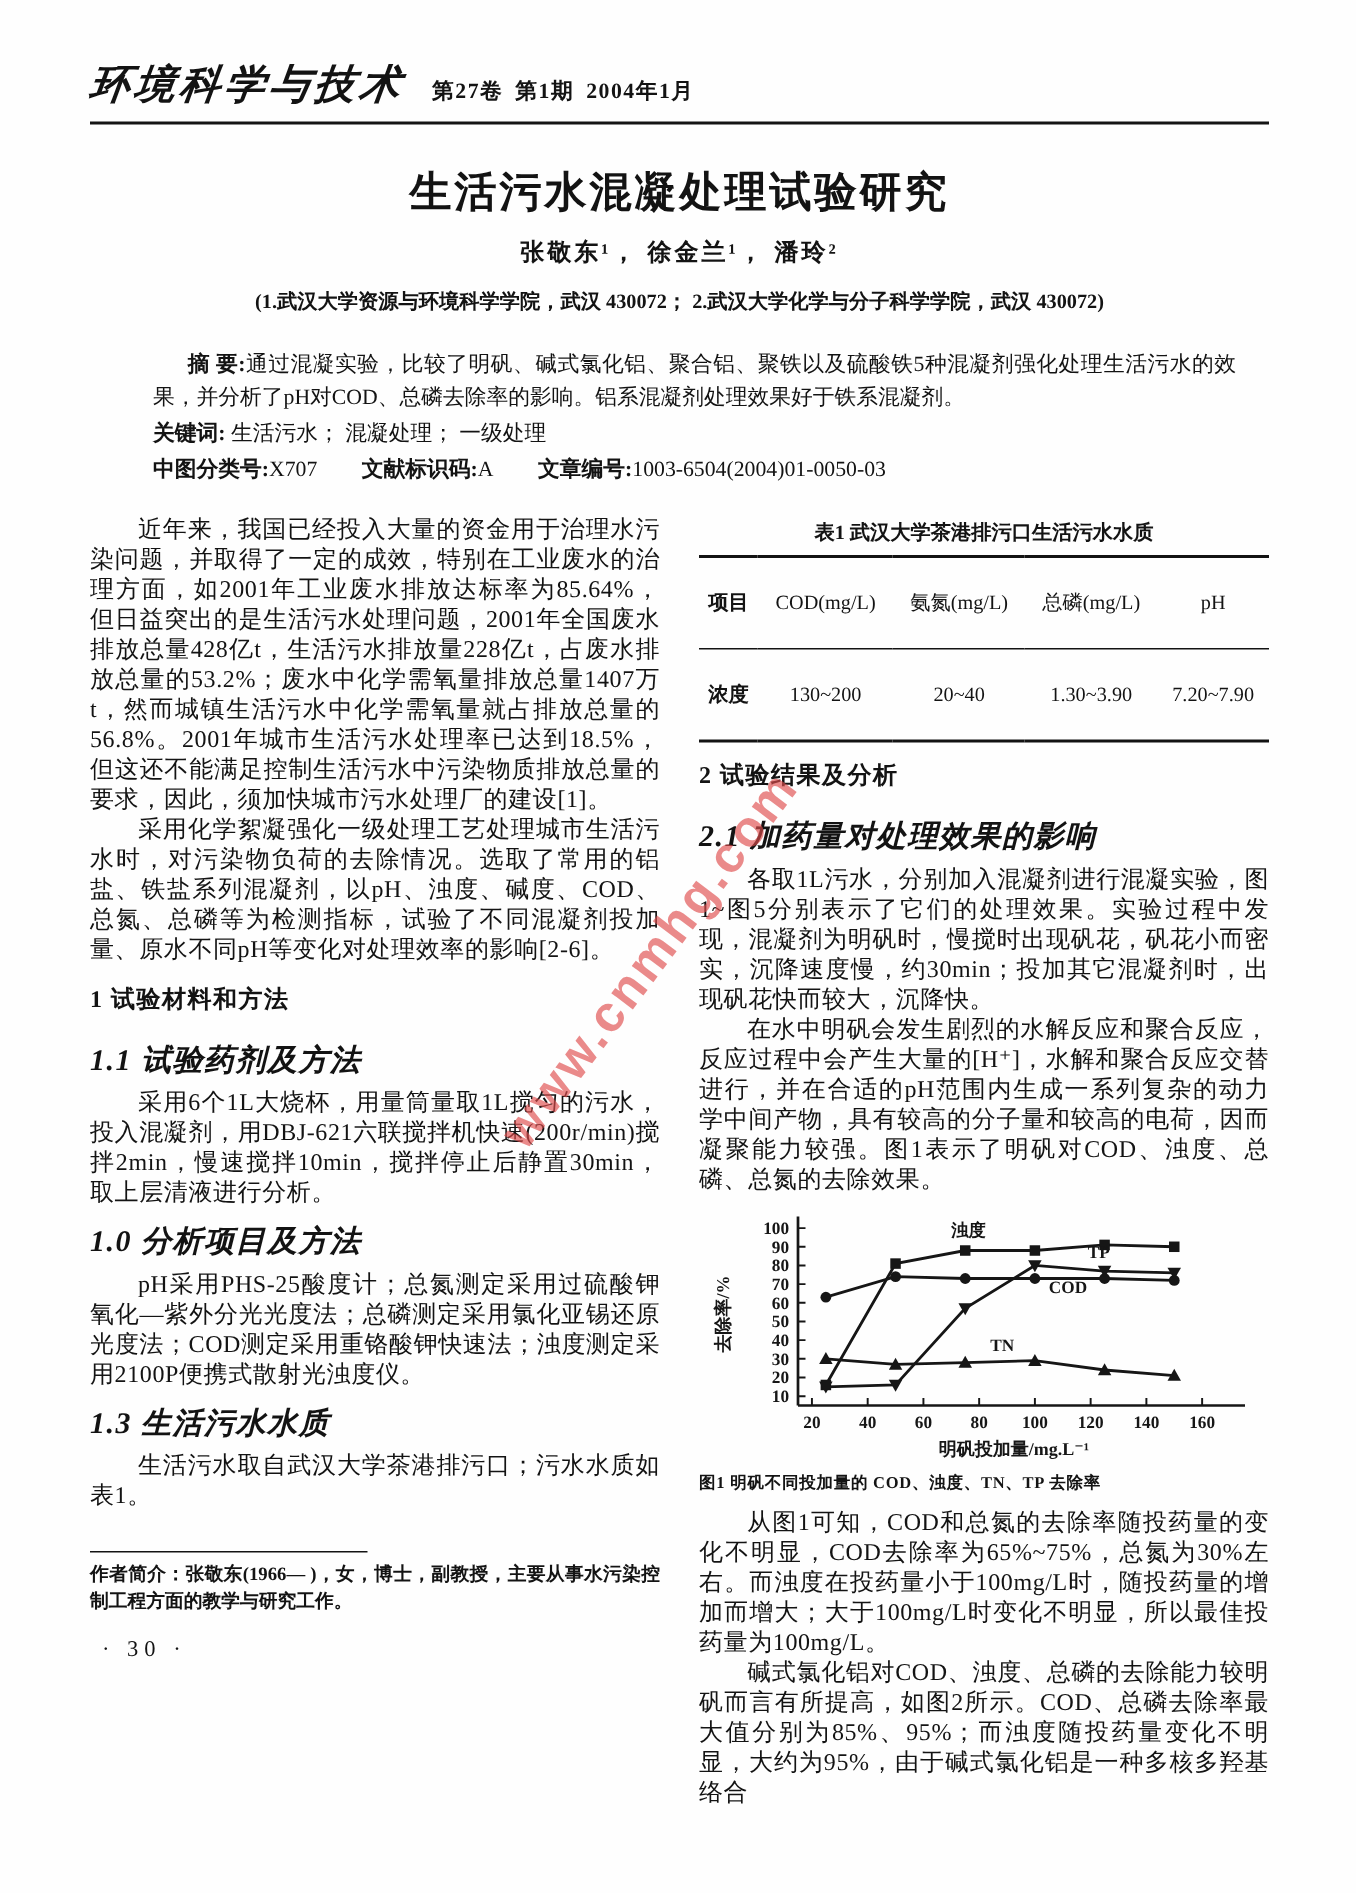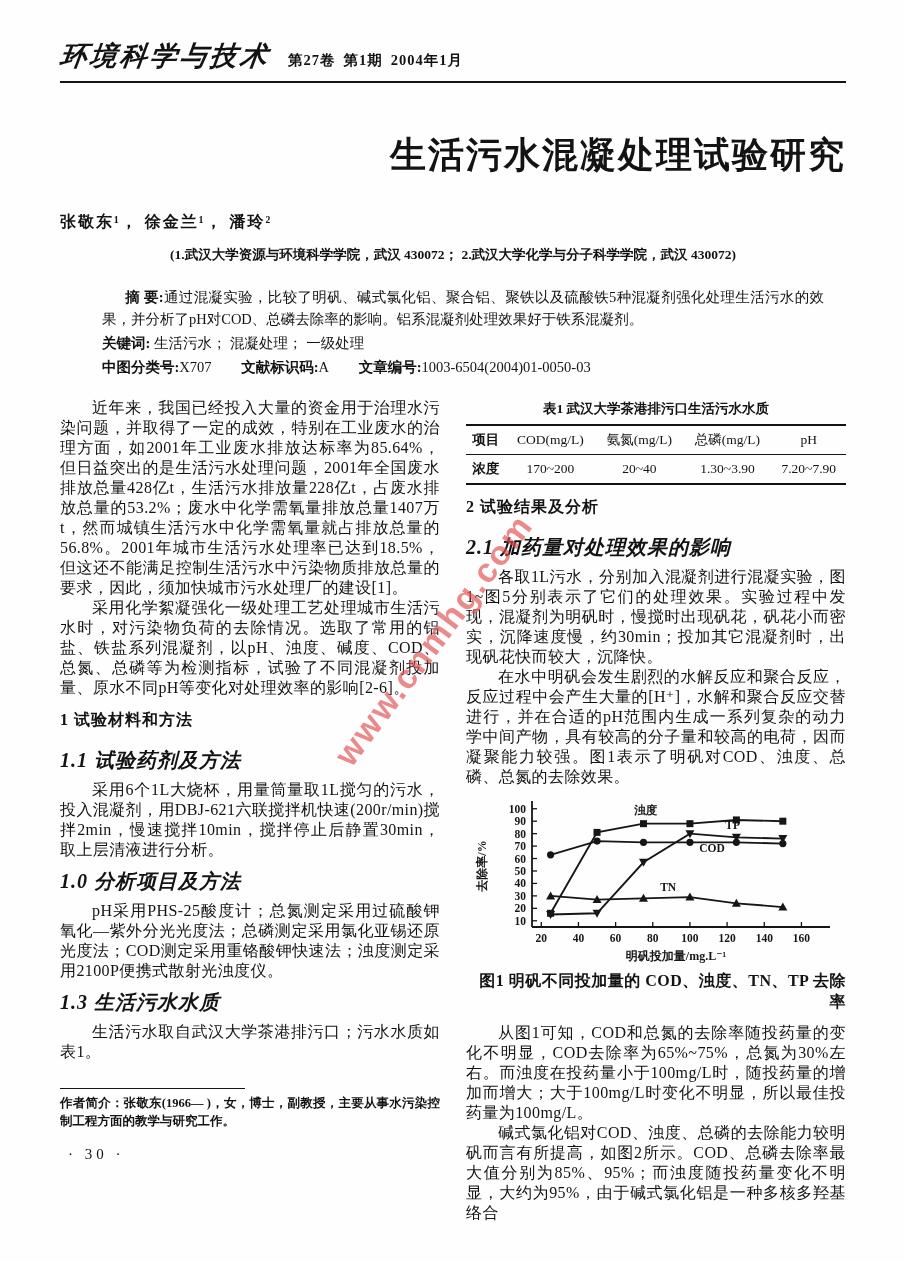--- a/index.html
+++ b/index.html
@@ -19,22 +19,22 @@
   .jheader { display:flex; align-items: baseline; gap: 18px; }
   .jname {
     font-style: italic; font-weight: 900; font-size: 27px;
     letter-spacing: 3px; transform: skewX(-7deg);
     white-space: nowrap;
   }
   .jmeta { font-weight: bold; font-size: 14.5px; letter-spacing: 1px; display:flex; gap: 8px; }
   .jrule { border: none; border-top: 2.5px solid #151515; margin: 7px 0 0 0; }
 
   
-  .title { text-align:right; font-size: 36px; font-weight: 900; letter-spacing: 2px; margin-top: 48px; }
-  .authors { font-size: 16px; font-weight: bold; margin-top: 32px; letter-spacing: 2px; }
+  .title { text-align:center; font-size: 28px; font-weight: 900; letter-spacing: 2px; margin-top: 26px; }
+  .authors { text-align:center; font-size: 16px; font-weight: bold; margin-top: 11px; letter-spacing: 2px; }
   .affil { text-align:center; font-size: 13.5px; font-weight: bold; margin-top: 13px; }
 
   
   .abs { margin: 22px 22px 0 42px; font-size: 14.5px; line-height: 22px; }
   .abs .lbl { font-weight: 900; text-align: right; }
   .abs-text { text-align: justify; text-indent: 1.6em; }
   .abs-row { margin-top: 2px; }
   .abs-meta span.gap { display:inline-block; width: 26px; }
 
   
@@ -49,26 +49,26 @@
   .footnote-wrap { margin-top: 26px; }
   .fn-rule { width: 185px; border:none; border-top: 1.6px solid #131313; margin: 0 0 5px 0; }
   .footnote { font-size: 12.5px; line-height: 18px; font-weight: bold; text-align: justify; }
   .pageno { font-size: 15px; margin-top: 16px; margin-left: 8px; letter-spacing: 4px; }
 
   
   .tb-caption { text-align:center; font-weight: 900; font-size: 13.5px; margin: 2px 0 6px 0; }
   table.t1 { width: 100%; border-collapse: collapse; font-size: 13.5px; }
   table.t1 thead tr { border-top: 2.2px solid #131313; border-bottom: 1.4px solid #131313; }
   table.t1 tbody tr { border-bottom: 2.2px solid #131313; }
-  table.t1 th, table.t1 td { padding: 5px 2px; text-align: center; font-weight: normal; }
+  table.t1 th, table.t1 td { padding: 21px 2px; text-align: center; font-weight: normal; }
   table.t1 th:first-child, table.t1 td:first-child { font-weight: bold; }
 
   
   figure { margin: 8px 0 0 0; }
-  .fig-caption { text-align:right; font-weight: 900; font-size: 16px; margin: 4px 0 10px 0; letter-spacing: 0.5px; }
+  .fig-caption { text-align:left; font-weight: 900; font-size: 11px; margin: 4px 0 10px 0; letter-spacing: 0.5px; }
 
   
   .watermark {
     position:absolute; left: 342px; top: 742px;
     transform: rotate(-53deg); transform-origin: 0 50%;
     font-size: 34px; font-weight: bold; letter-spacing: 2px;
     color: rgba(223, 75, 75, 0.65);
     pointer-events: none; white-space: nowrap;
     font-family: "Liberation Sans", sans-serif;
   }
@@ -130,21 +130,21 @@
               <th>项目</th>
               <th>COD(mg/L)</th>
               <th>氨氮(mg/L)</th>
               <th>总磷(mg/L)</th>
               <th>pH</th>
             </tr>
           </thead>
           <tbody>
             <tr>
               <td>浓度</td>
-              <td>170~200</td>
+              <td>130~200</td>
               <td>20~40</td>
               <td>1.30~3.90</td>
               <td>7.20~7.90</td>
             </tr>
           </tbody>
         </table>
 
         <div class="h-main">2  试验结果及分析</div>
         <div class="h-sub">2.1  加药量对处理效果的影响</div>
         <p>各取1L污水，分别加入混凝剂进行混凝实验，图1~图5分别表示了它们的处理效果。实验过程中发现，混凝剂为明矾时，慢搅时出现矾花，矾花小而密实，沉降速度慢，约30min；投加其它混凝剂时，出现矾花快而较大，沉降快。</p>

